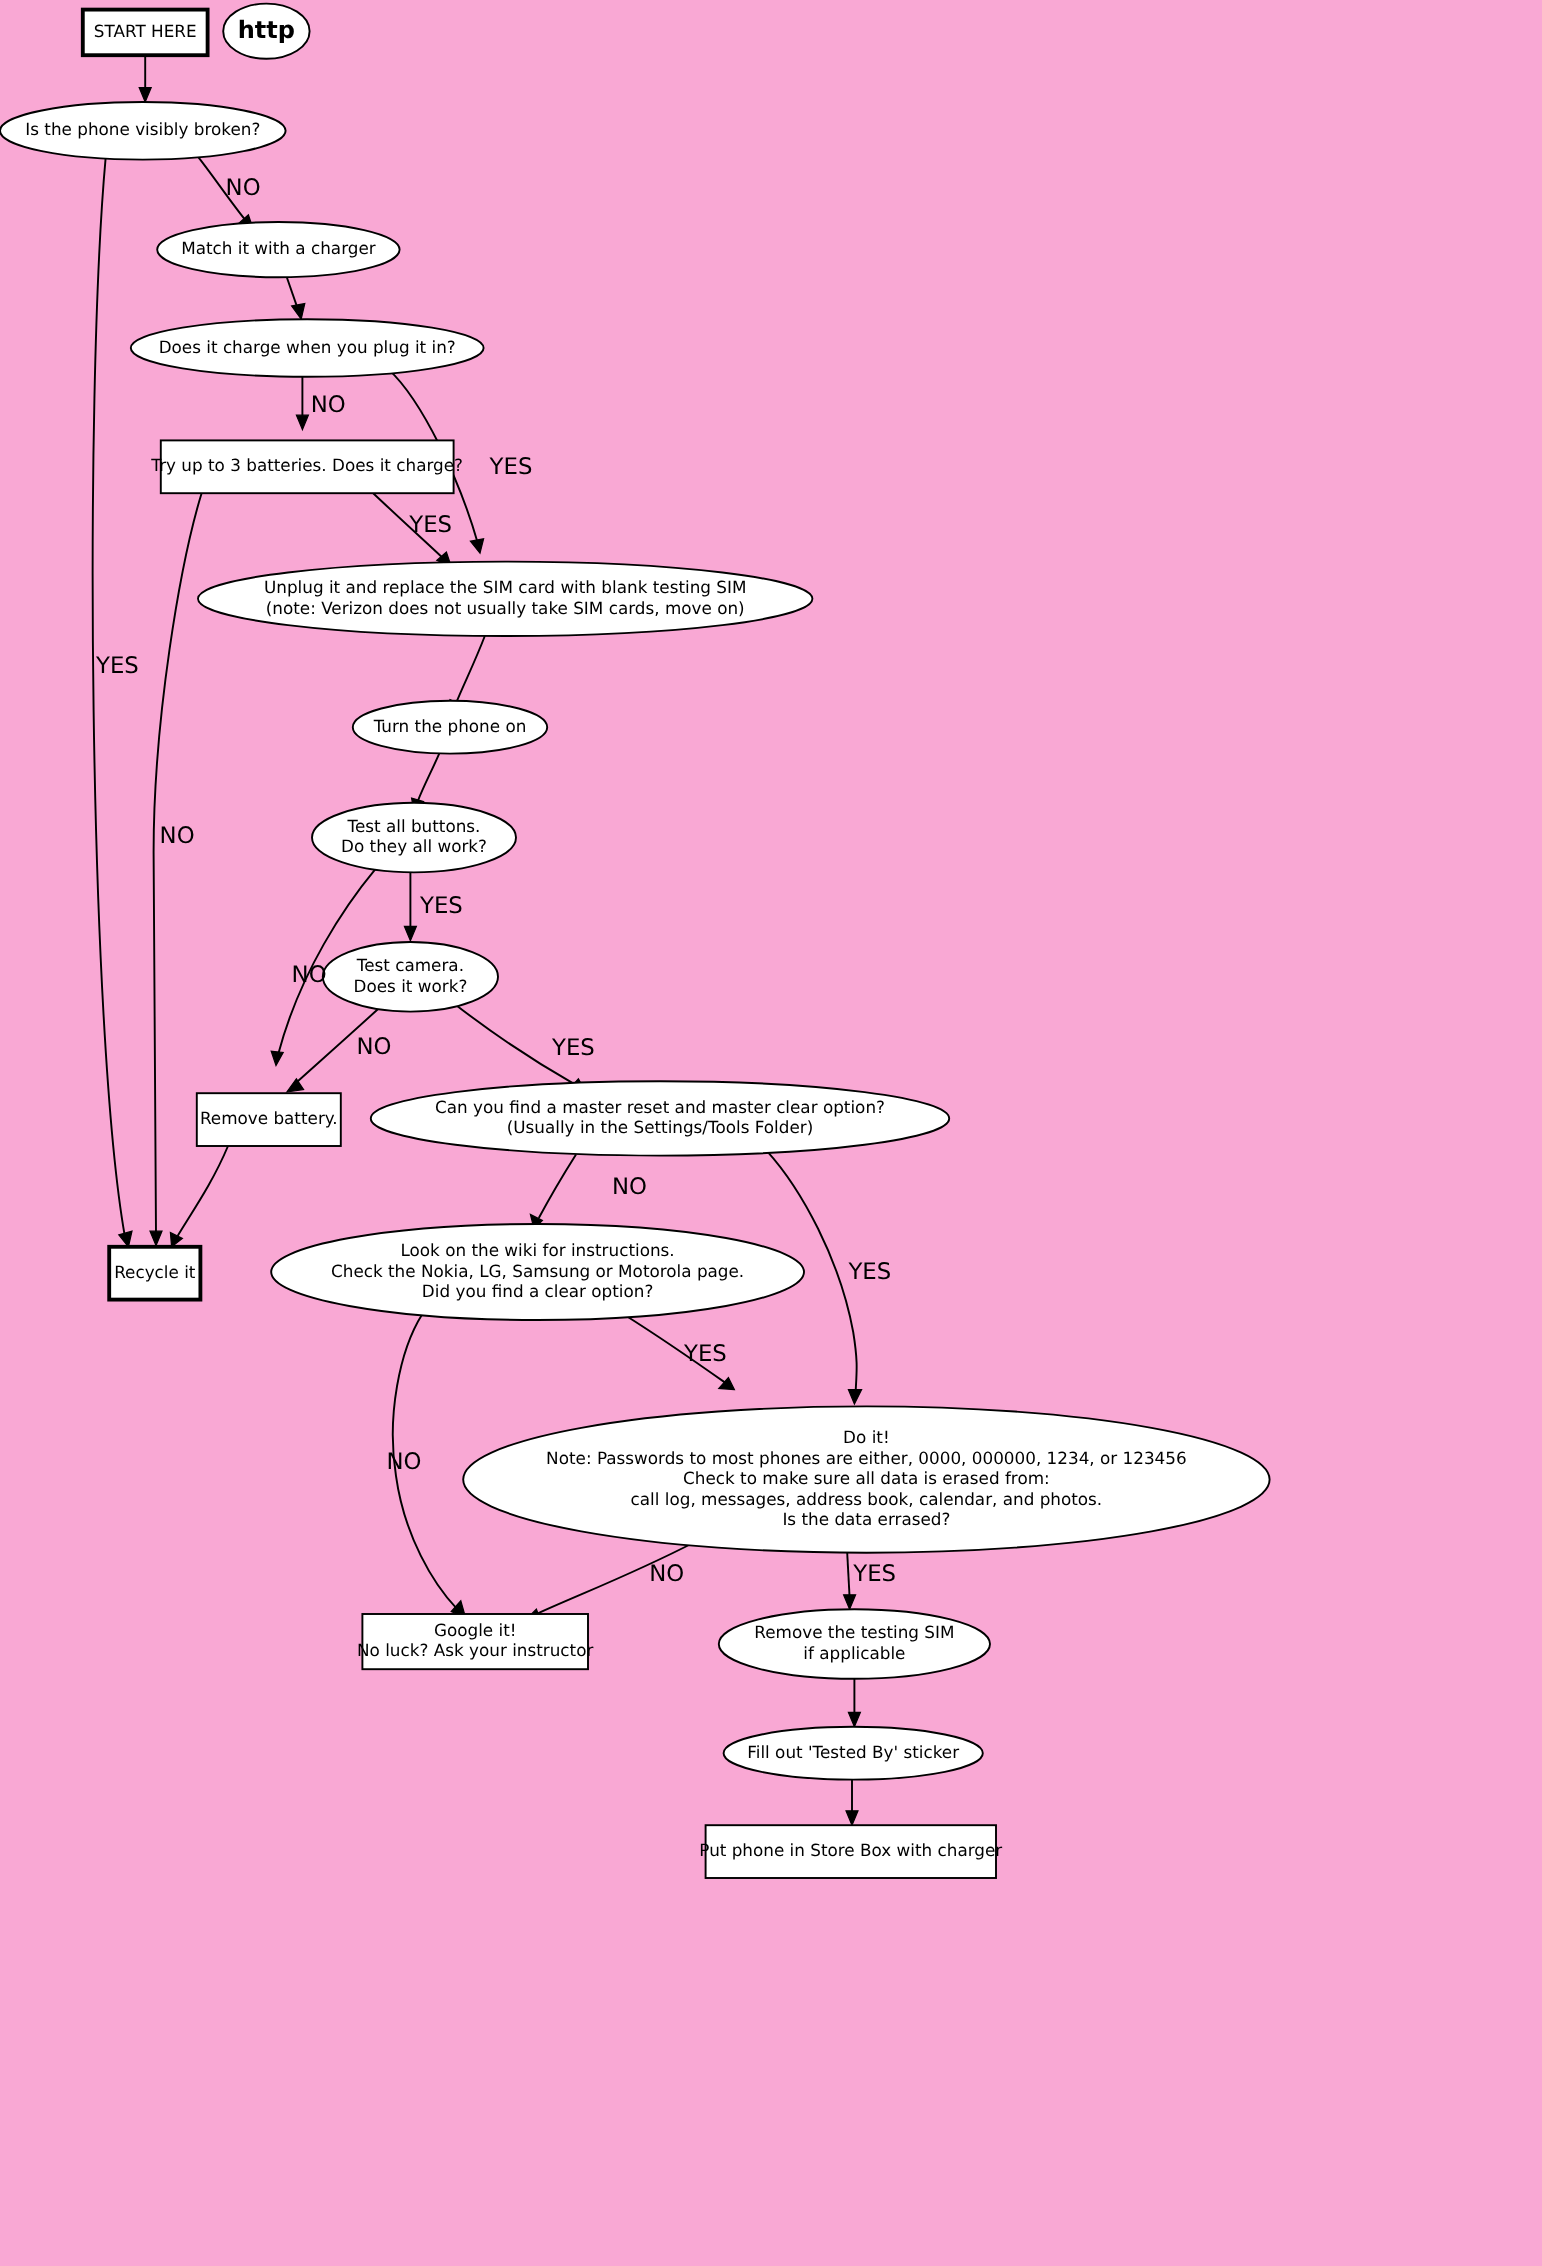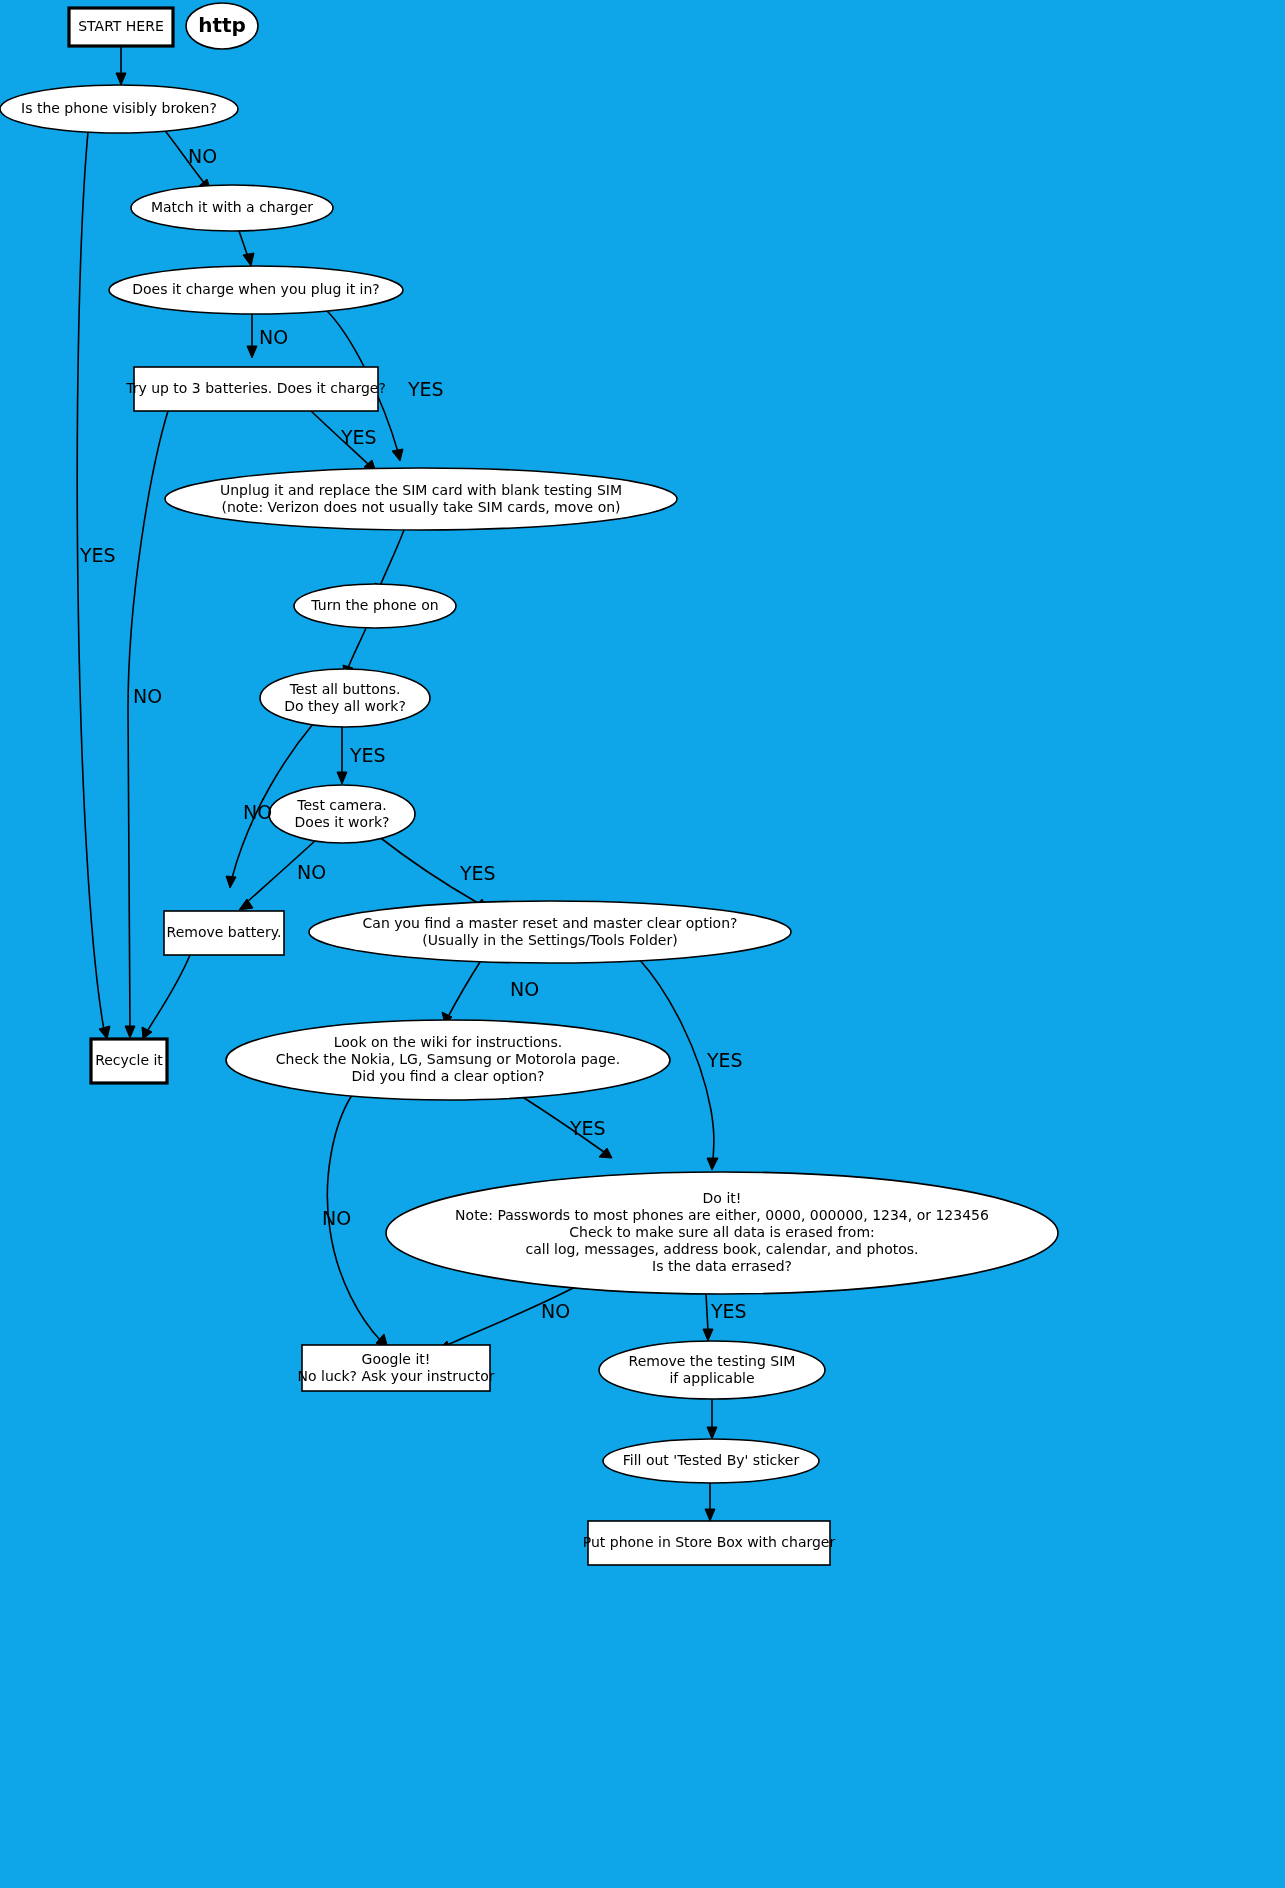--- a/index.html
+++ b/index.html
@@ -7,21 +7,21 @@
     padding: 0;
     background: #ffffff;
   }
   body {
     font-family: "DejaVu Sans", sans-serif;
   }
   #diagram-root {
     position: relative;
     width: 1285px;
     height: 1888px;
-    background: #0ea5e9;
+    background: #f9a8d4;
     overflow: hidden;
   }
   svg#flow-svg {
     position: absolute;
     top: 0;
     left: 0;
     width: 1285px;
     height: 1888px;
   }
   .node-shape {

